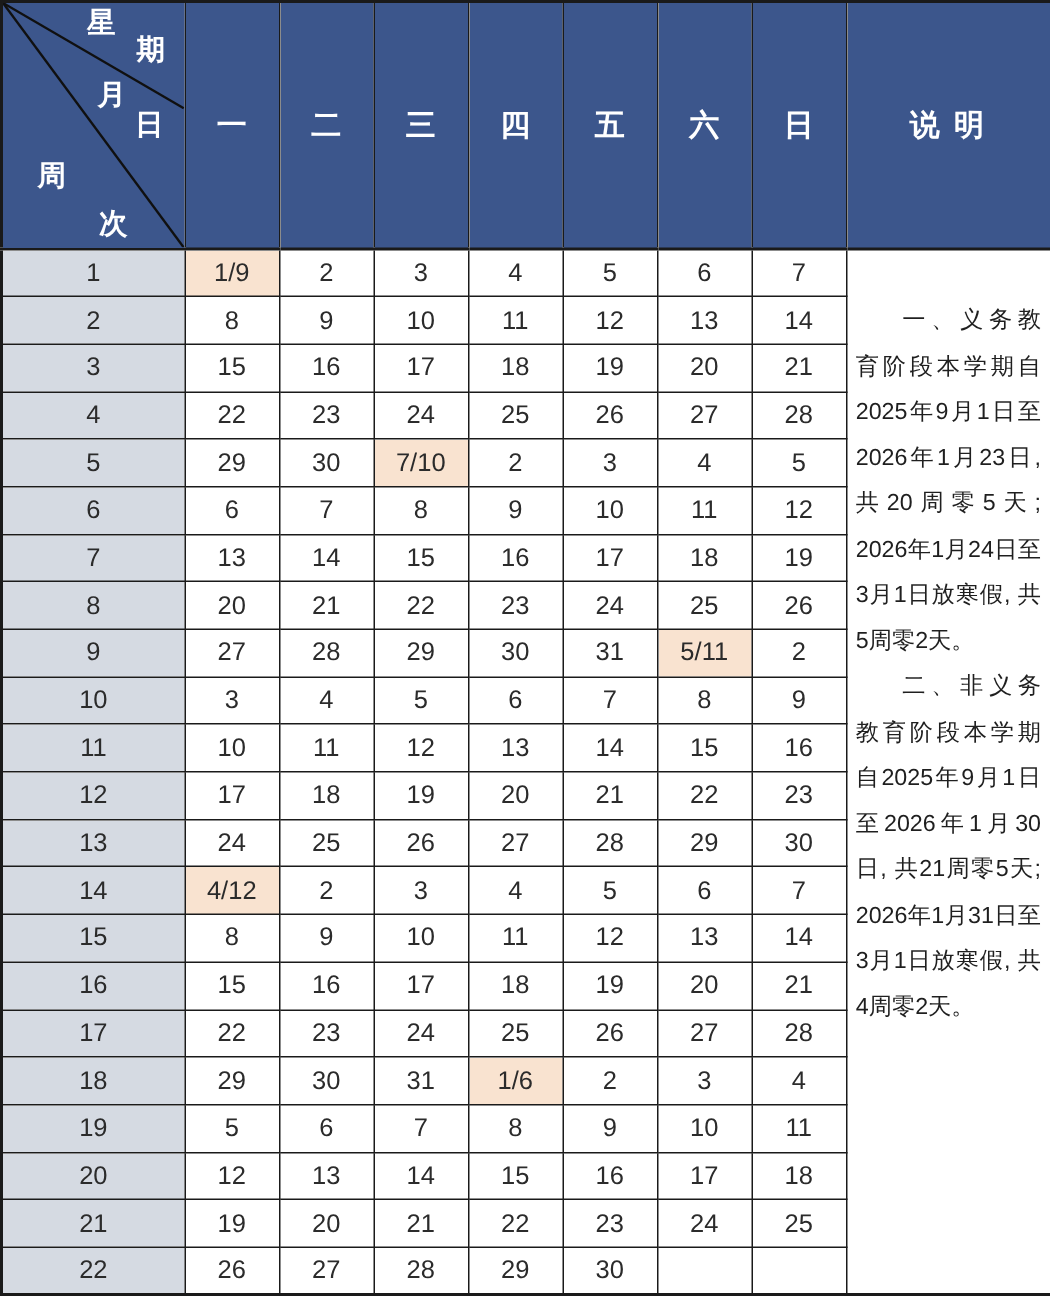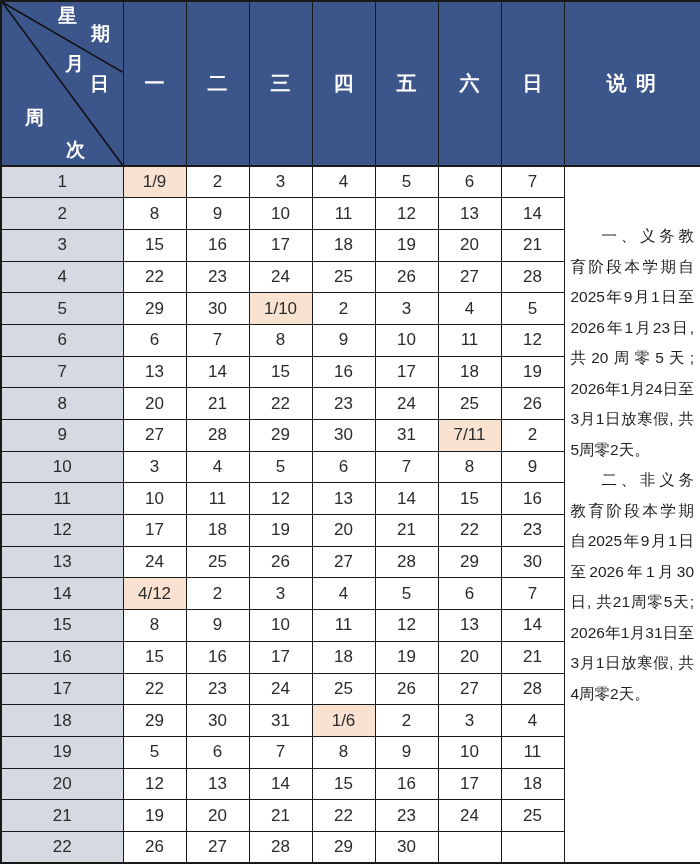--- a/index.html
+++ b/index.html
@@ -47,21 +47,21 @@
   .pos-ci{left:64px;top:138px;}
   th.notes-head{letter-spacing:2px;}
   tbody tr{height:31.7px;}
   tbody td{
     font-size:17px;color:var(--date-text);background:#fff;
   }
   td.week{background:var(--week-col-bg);}
   td.hl{background:var(--highlight-bg);}
   td.notes{
     background:#fff;vertical-align:top;
-    padding:54px 6px 0 6px;
+    padding:32px 6px 0 6px;
     font-size:15.5px;line-height:30.5px;color:#1f1f1f;
     text-align:justify;
     margin-left:37px;
   }
   td.notes p{margin:0;text-indent:2em;text-align:justify;}
 </style>
 </head>
 <body>
 
 <table class="calendar">
@@ -142,21 +142,21 @@
         <td class="">24</td>
         <td class="">25</td>
         <td class="">26</td>
         <td class="">27</td>
         <td class="">28</td>
       </tr>
       <tr>
         <td class="week">5</td>
         <td class="">29</td>
         <td class="">30</td>
-        <td class="hl">1/10</td>
+        <td class="hl">7/10</td>
         <td class="">2</td>
         <td class="">3</td>
         <td class="">4</td>
         <td class="">5</td>
       </tr>
       <tr>
         <td class="week">6</td>
         <td class="">6</td>
         <td class="">7</td>
         <td class="">8</td>
@@ -185,21 +185,21 @@
         <td class="">25</td>
         <td class="">26</td>
       </tr>
       <tr>
         <td class="week">9</td>
         <td class="">27</td>
         <td class="">28</td>
         <td class="">29</td>
         <td class="">30</td>
         <td class="">31</td>
-        <td class="hl">7/11</td>
+        <td class="hl">5/11</td>
         <td class="">2</td>
       </tr>
       <tr>
         <td class="week">10</td>
         <td class="">3</td>
         <td class="">4</td>
         <td class="">5</td>
         <td class="">6</td>
         <td class="">7</td>
         <td class="">8</td>

